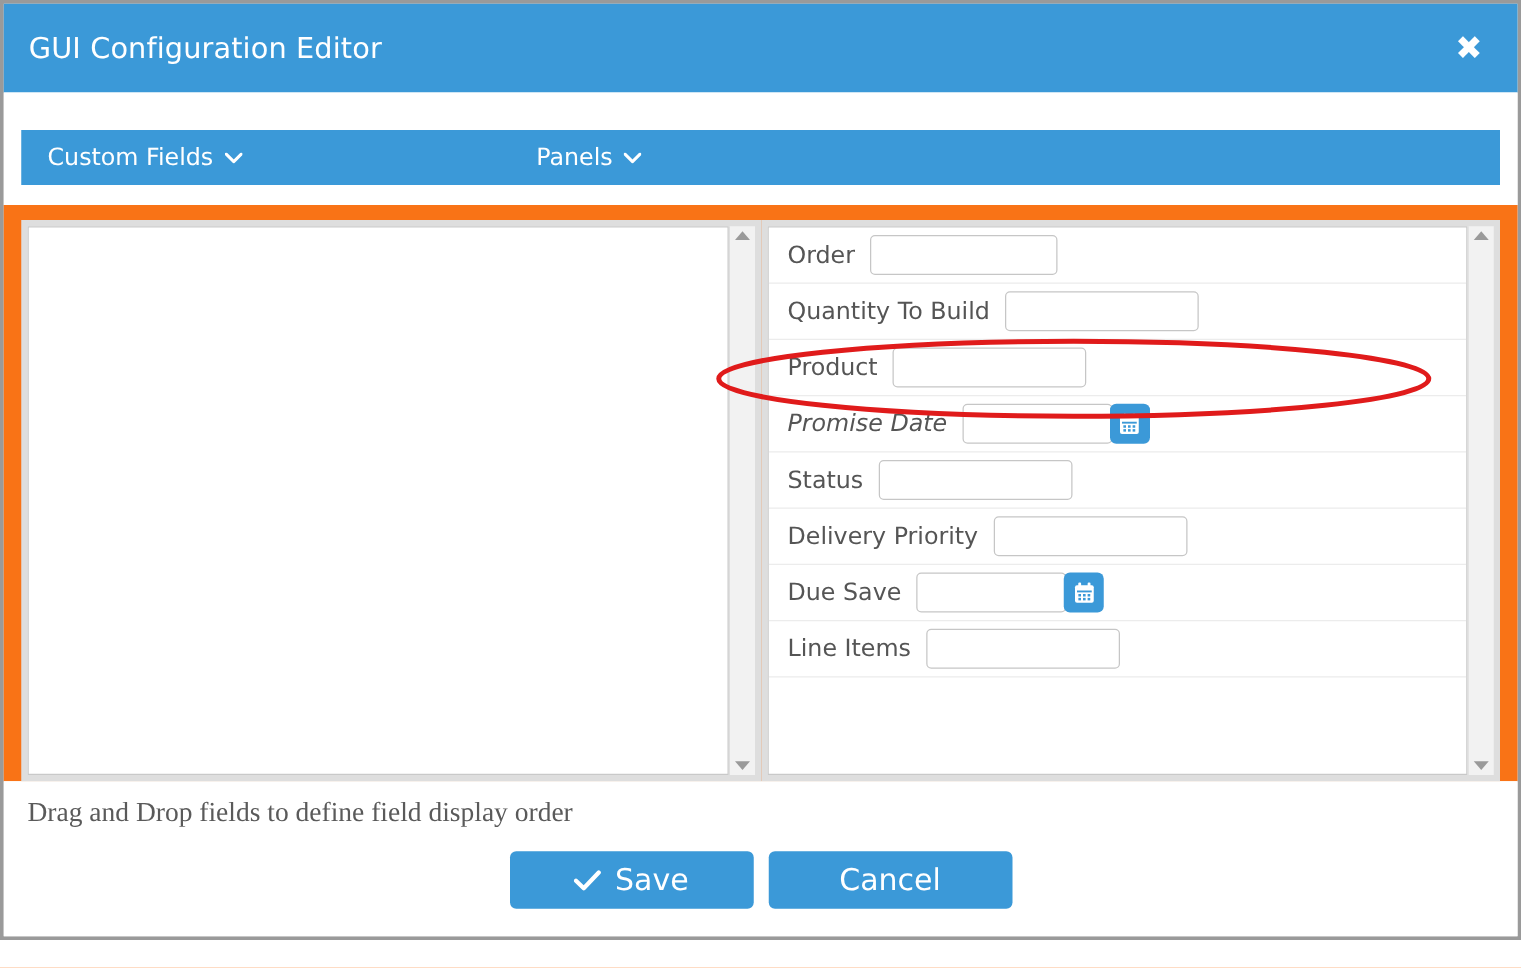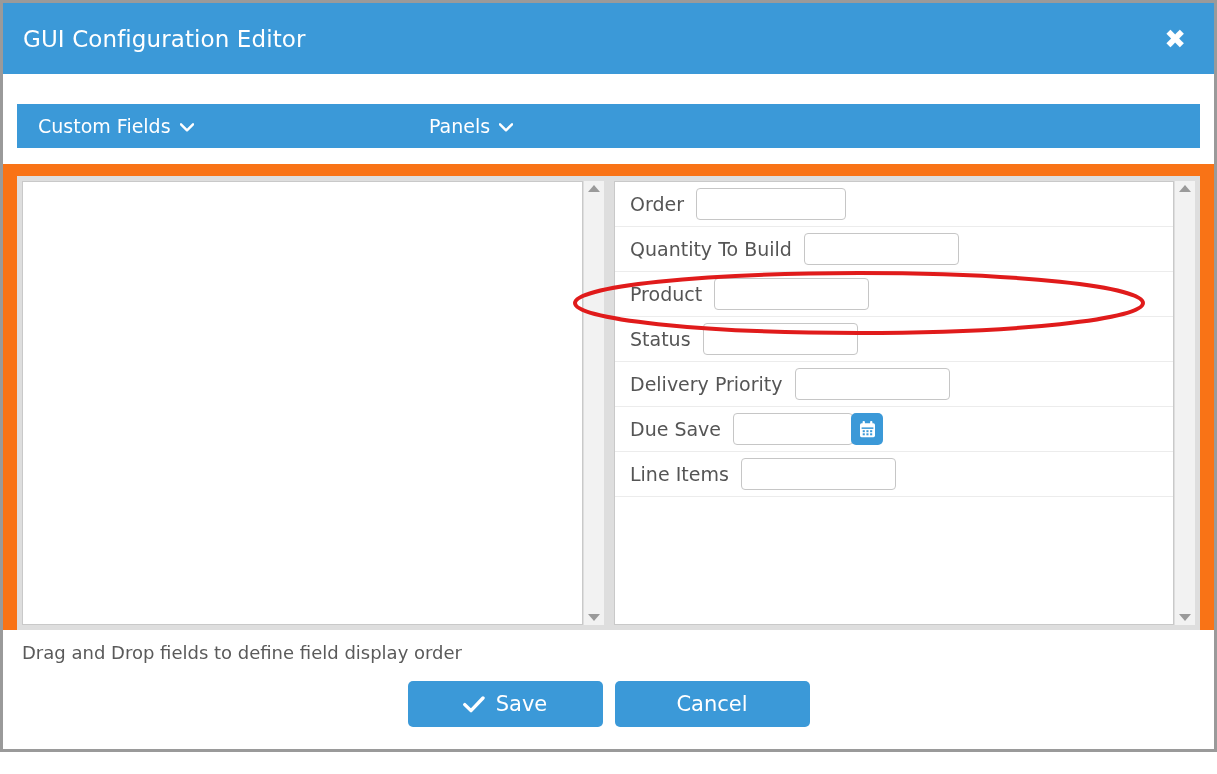--- a/index.html
+++ b/index.html
@@ -190,38 +190,39 @@
     cursor: pointer;
   }
 
   
   .footer {
     background: #ffffff;
     padding: 0 14px;
     box-sizing: border-box;
   }
   .hint {
-    font-size: 18px;
+    font-size: 22px;
     color: #5a5a5a;
     padding: 12px 5px 0 5px;
     user-select: none;
+    font-family: Liberation Serif, serif;
   }
   .buttons {
     display: flex;
     justify-content: center;
     gap: 12px;
     padding: 18px 0 22px 0;
   }
   .btn {
     background: #3b99d8;
     color: #ffffff;
     border: none;
     border-radius: 5px;
     font-family: "DejaVu Sans", "Liberation Sans", sans-serif;
-    font-size: 21px;
+    font-size: 24px;
     height: 46px;
     cursor: pointer;
     display: inline-flex;
     align-items: center;
     justify-content: center;
     gap: 11px;
     padding: 0 20px;
   }
   .btn-save   { width: 195px; }
   .btn-cancel { width: 195px; }
@@ -288,20 +289,40 @@
             <div class="field-row">
               <span class="field-label">Quantity To Build</span>
               <span class="input-wrap">
                 <input type="text" class="field-input" style="width: 155px;">
               </span>
             </div>
             <div class="field-row">
               <span class="field-label">Product</span>
               <span class="input-wrap">
                 <input type="text" class="field-input" style="width: 155px;">
+              </span>
+            </div>
+            <div class="field-row">
+              <span class="field-label italic">Promise Date</span>
+              <span class="input-wrap">
+                <input type="text" class="field-input" style="width: 120px;">
+                <span class="cal-btn">
+                  <svg width="19" height="19" viewBox="0 0 19 19" aria-hidden="true">
+                    <rect x="2" y="3.2" width="15" height="14" rx="1.6" fill="#ffffff"></rect>
+                    <rect x="4.6" y="1" width="2.3" height="3.6" rx="0.9" fill="#ffffff"></rect>
+                    <rect x="12.1" y="1" width="2.3" height="3.6" rx="0.9" fill="#ffffff"></rect>
+                    <rect x="3.6" y="7.4" width="11.8" height="1.5" fill="#3b99d8"></rect>
+                    <rect x="4.7" y="10.2" width="2.1" height="2" fill="#3b99d8"></rect>
+                    <rect x="8.4" y="10.2" width="2.1" height="2" fill="#3b99d8"></rect>
+                    <rect x="12.1" y="10.2" width="2.1" height="2" fill="#3b99d8"></rect>
+                    <rect x="4.7" y="13.3" width="2.1" height="2" fill="#3b99d8"></rect>
+                    <rect x="8.4" y="13.3" width="2.1" height="2" fill="#3b99d8"></rect>
+                    <rect x="12.1" y="13.3" width="2.1" height="2" fill="#3b99d8"></rect>
+                  </svg>
+                </span>
               </span>
             </div>
             <div class="field-row">
               <span class="field-label">Status</span>
               <span class="input-wrap">
                 <input type="text" class="field-input" style="width: 155px;">
               </span>
             </div>
             <div class="field-row">
               <span class="field-label">Delivery Priority</span>

